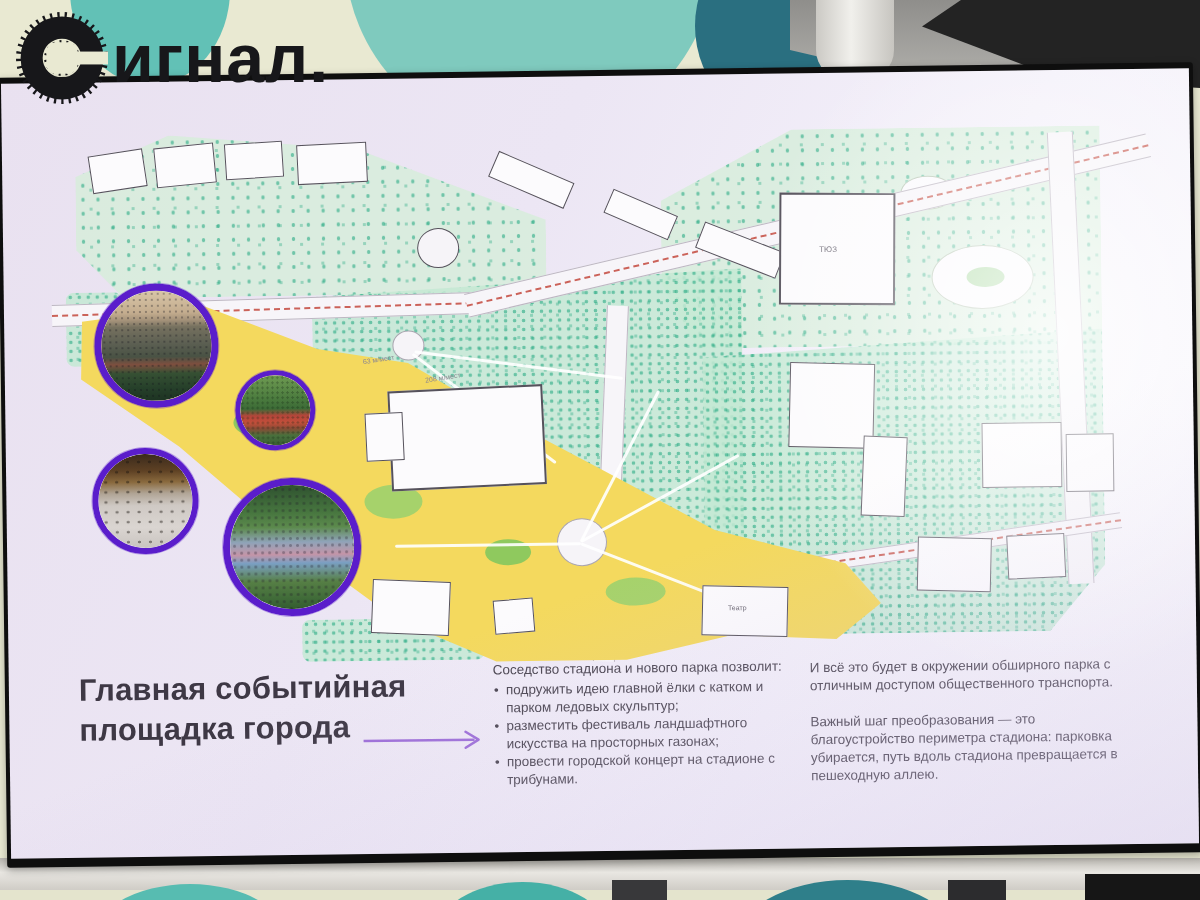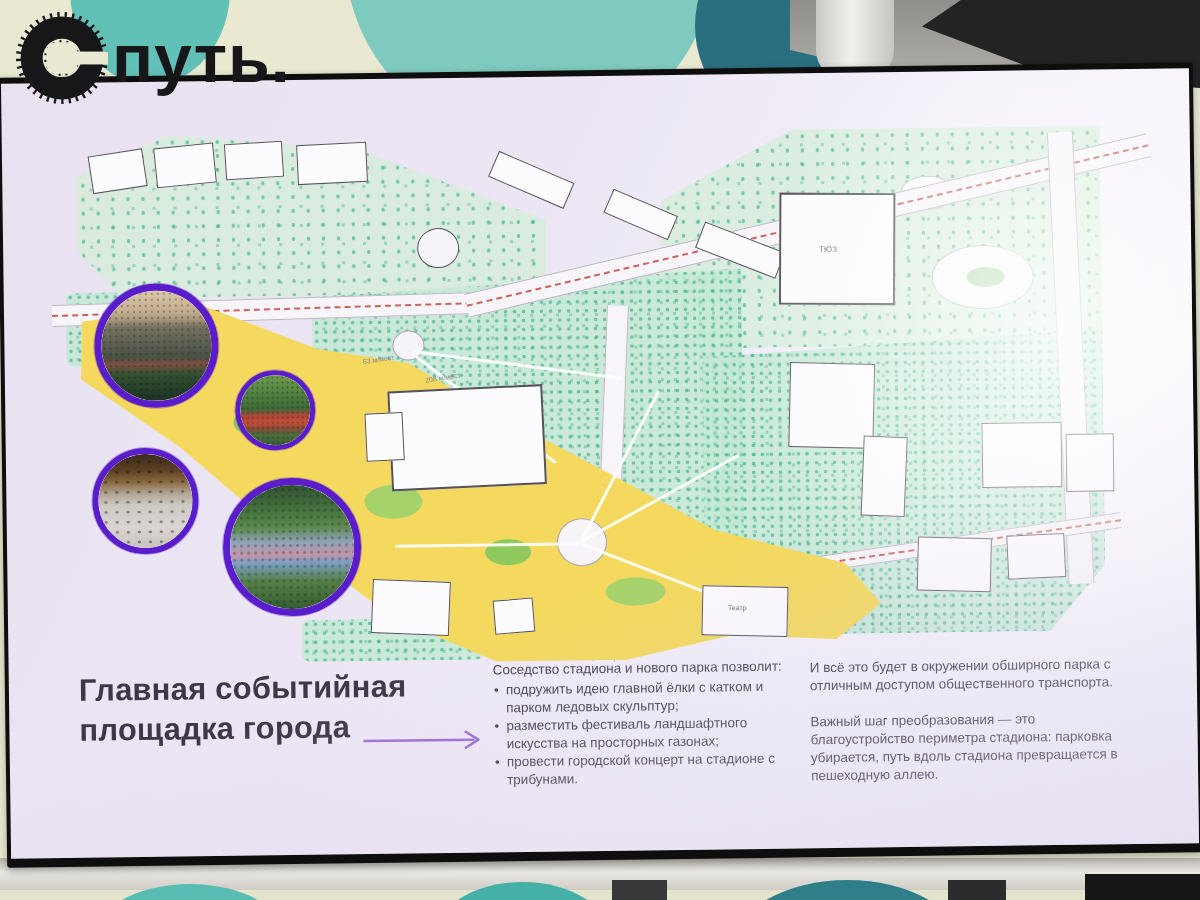--- a/index.html
+++ b/index.html
@@ -115,21 +115,21 @@
   <div class="abs" id="projector"></div>
 
   <div class="abs" id="logo">
     <svg id="logo-icon" viewBox="0 0 100 100">
       <circle cx="50" cy="50" r="33" fill="none" stroke="#17171a" stroke-width="24"></circle>
       <circle cx="50" cy="50" r="47" fill="none" stroke="#17171a" stroke-width="6" stroke-dasharray="2.5 5.5"></circle>
       <circle cx="50" cy="50" r="17" fill="none" stroke="#17171a" stroke-width="5" stroke-dasharray="2 5"></circle>
       <rect x="33" y="33" width="34" height="34" rx="10" fill="#e9e9d2"></rect>
       <rect x="62" y="43" width="38" height="14" fill="#e9e9d2"></rect>
     </svg>
-    <span id="logo-text">путь.</span>
+    <span id="logo-text">игнал.</span>
   </div>
 
   <div class="abs" id="tv">
     <div id="screen">
 
       <div class="abs" id="map">
 
         <div class="lawn trees sparse" style="left:15px;top:20px;width:470px;height:162px;
              clip-path:polygon(0 25%,20% 0,60% 10%,100% 55%,100% 100%,10% 100%,0 70%);"></div>
         <div class="lawn trees sparse" style="left:600px;top:22px;width:440px;height:218px;

